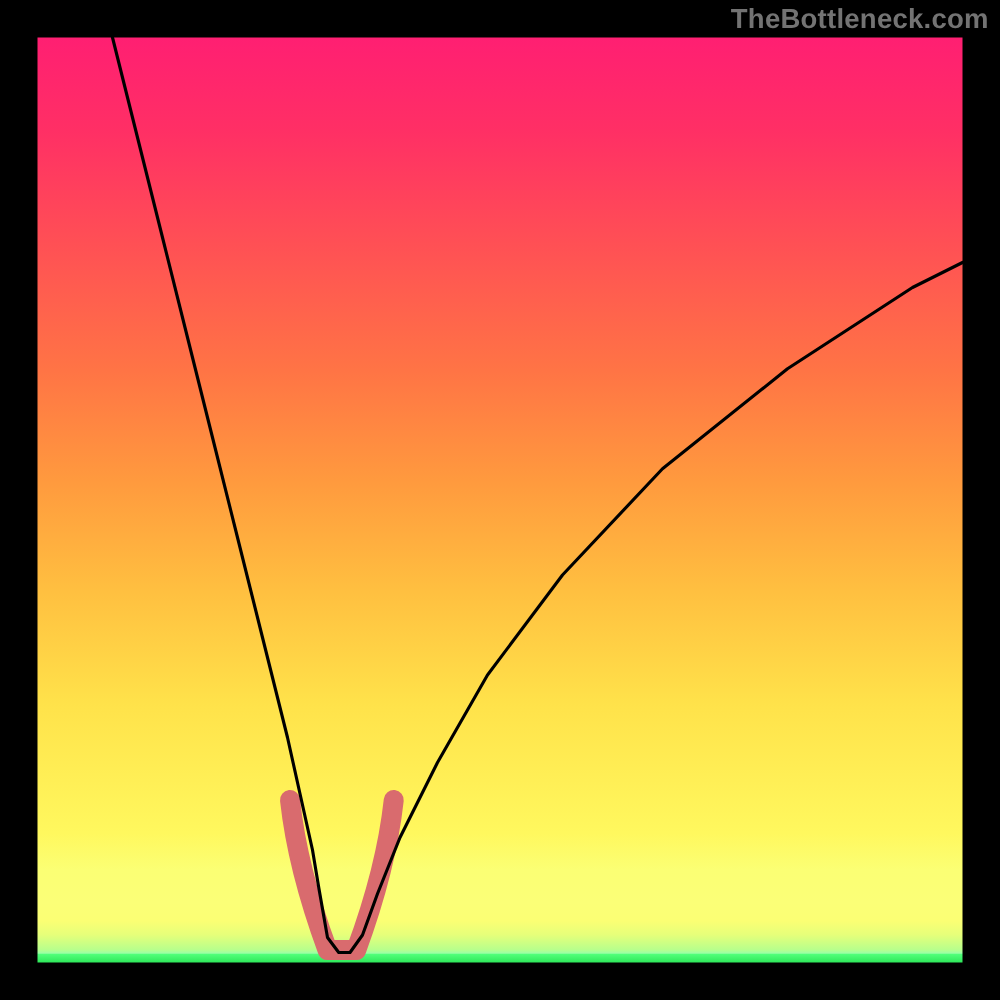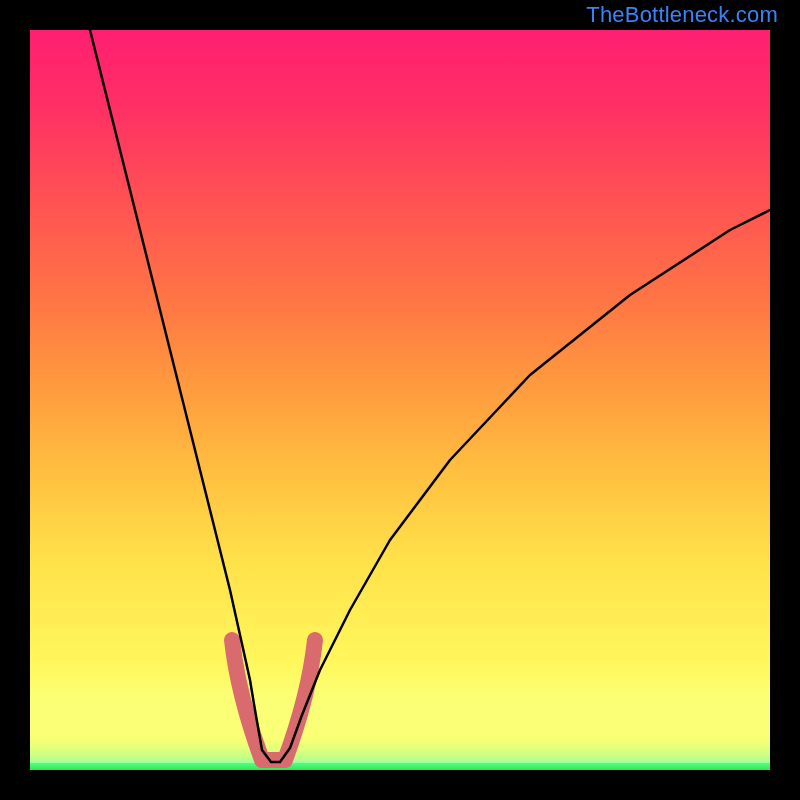--- a/index.html
+++ b/index.html
@@ -42,25 +42,25 @@
       #ff9a3e 52%,
       #ff7445 64%,
       #ff4f55 78%,
       #ff2f65 90%,
       #ff1f72 100%
     );
   }
   .watermark {
     position: absolute;
     top: 2px;
-    right: 22px;
-    color: #3b82f6;
+    right: 9px;
+    color: #737373;
     font-size: 22px;
     letter-spacing: 0.2px;
-    font-weight: 400;
+    font-weight: 700;
     user-select: none;
   }
   svg.curve-layer {
     position: absolute;
     inset: 0;
     width: 740px;
     height: 740px;
     overflow: visible;
   }
 </style>

